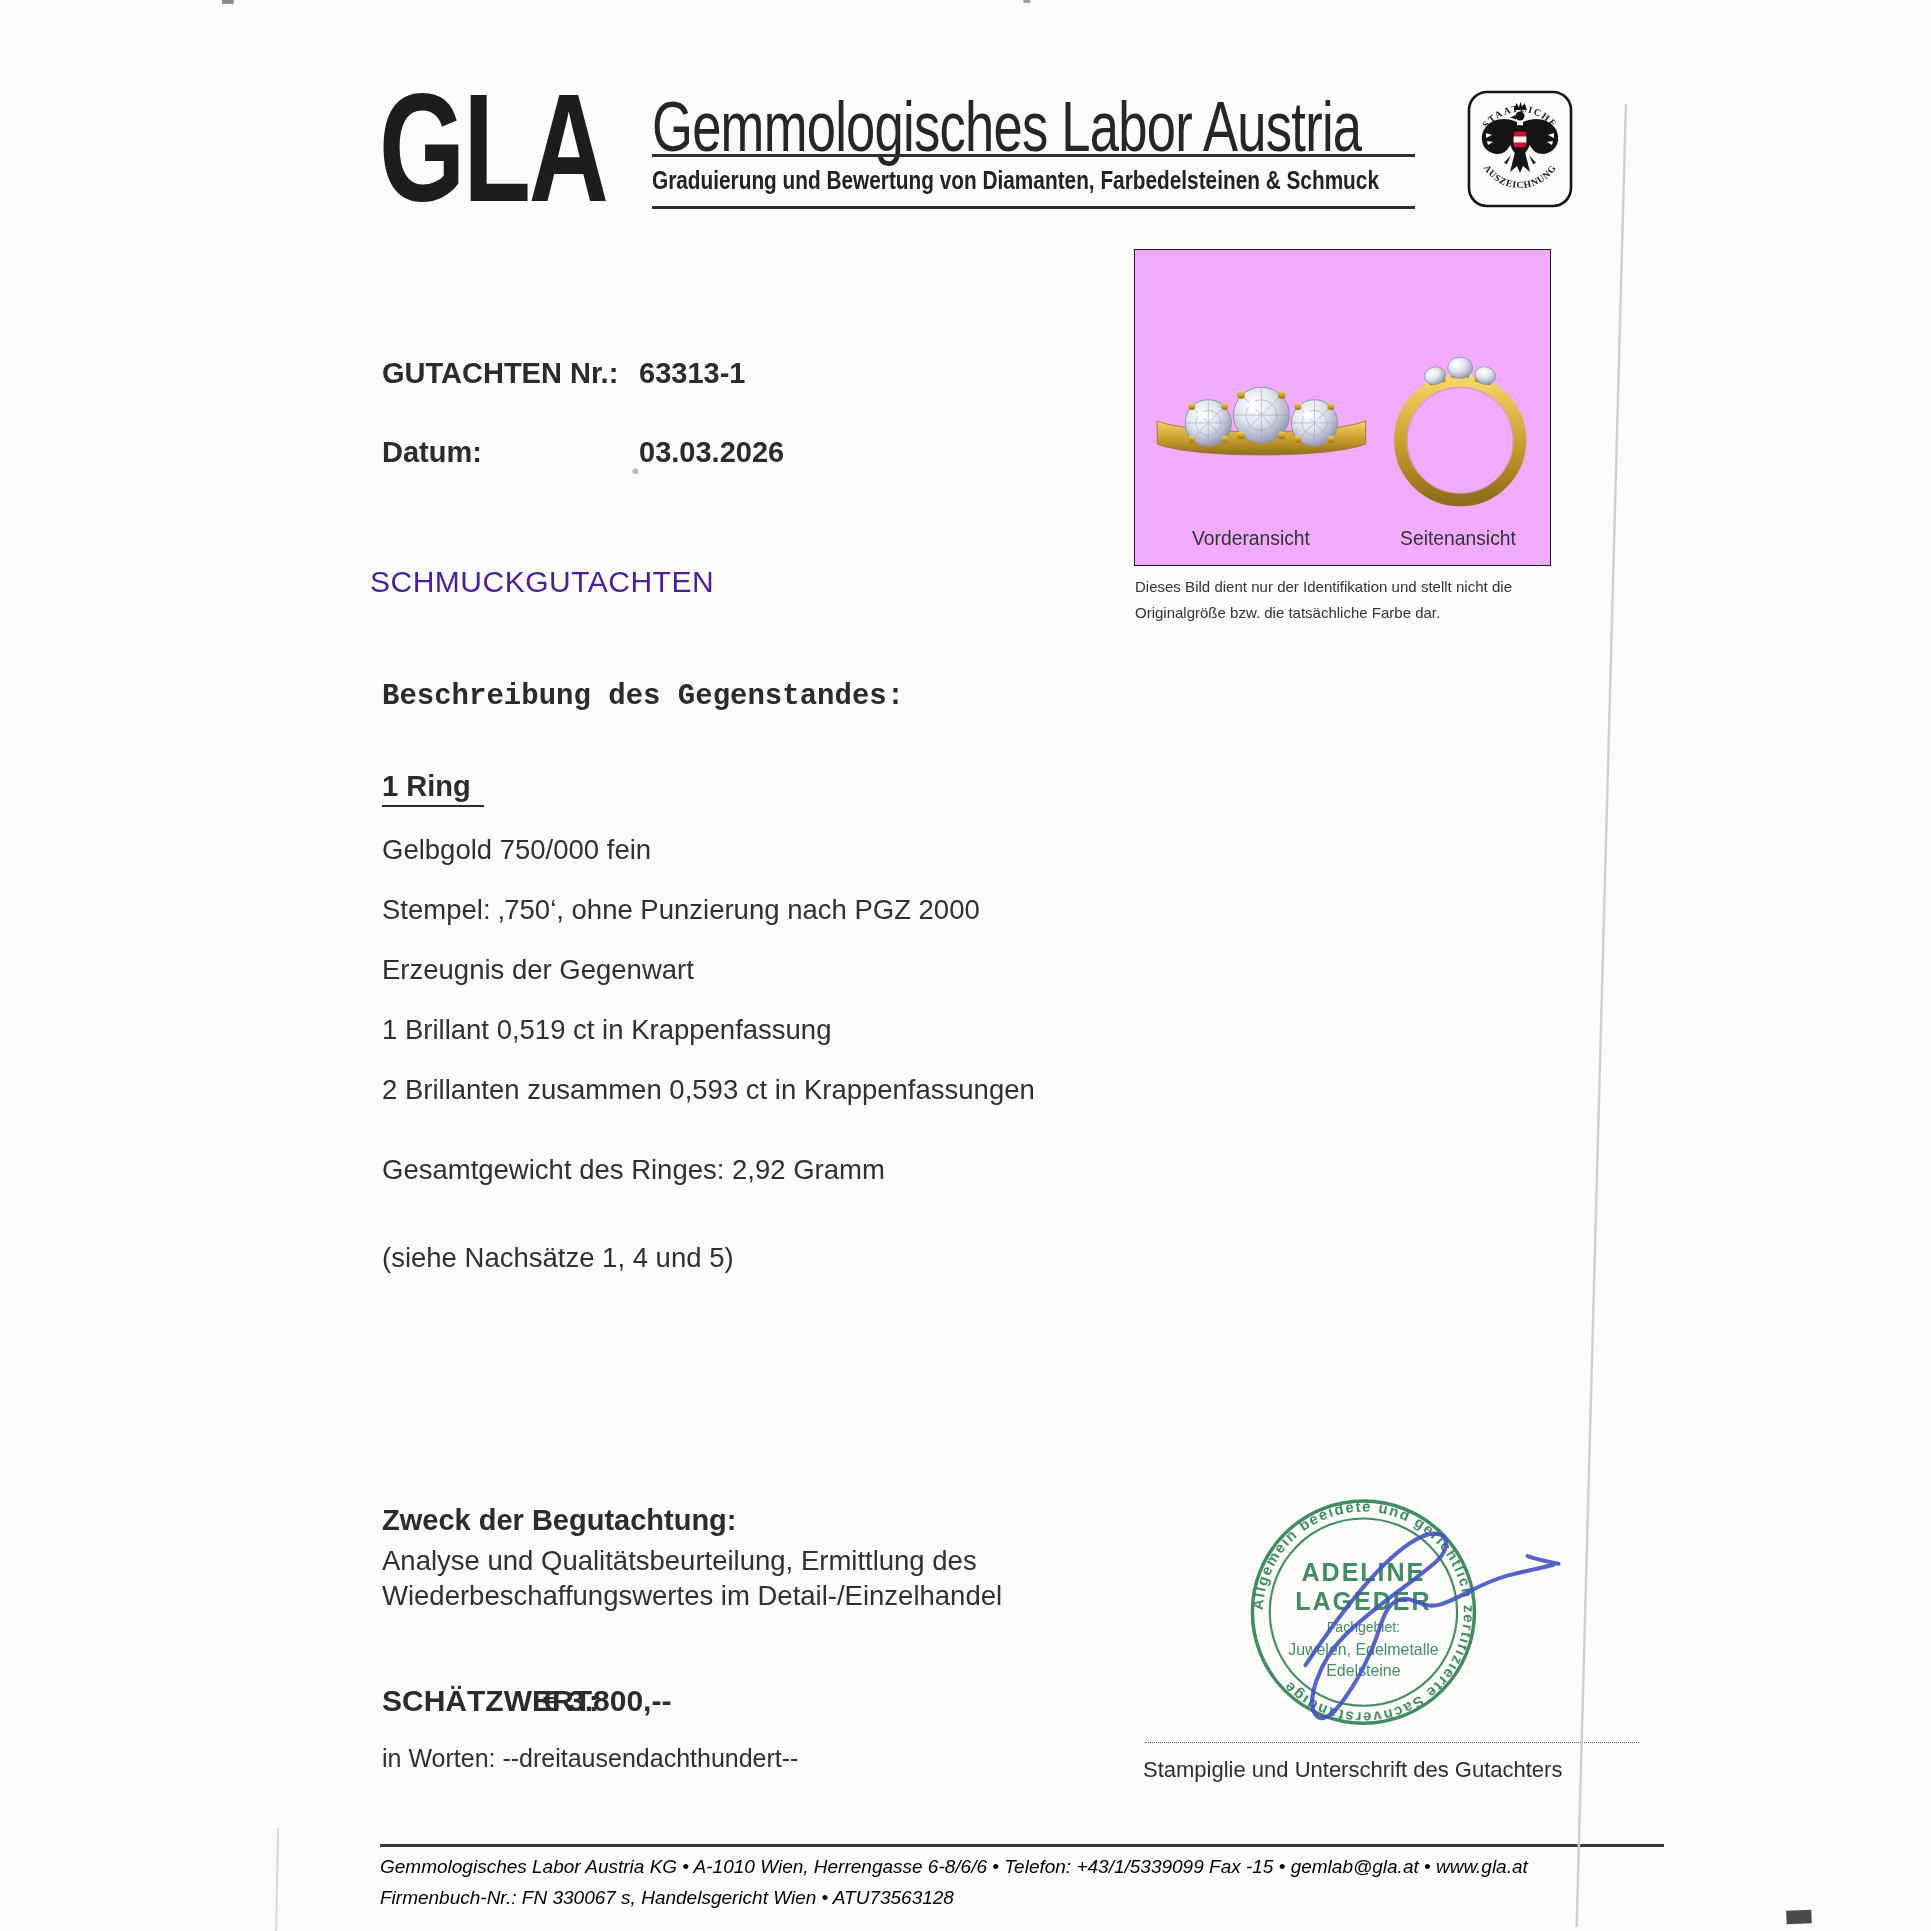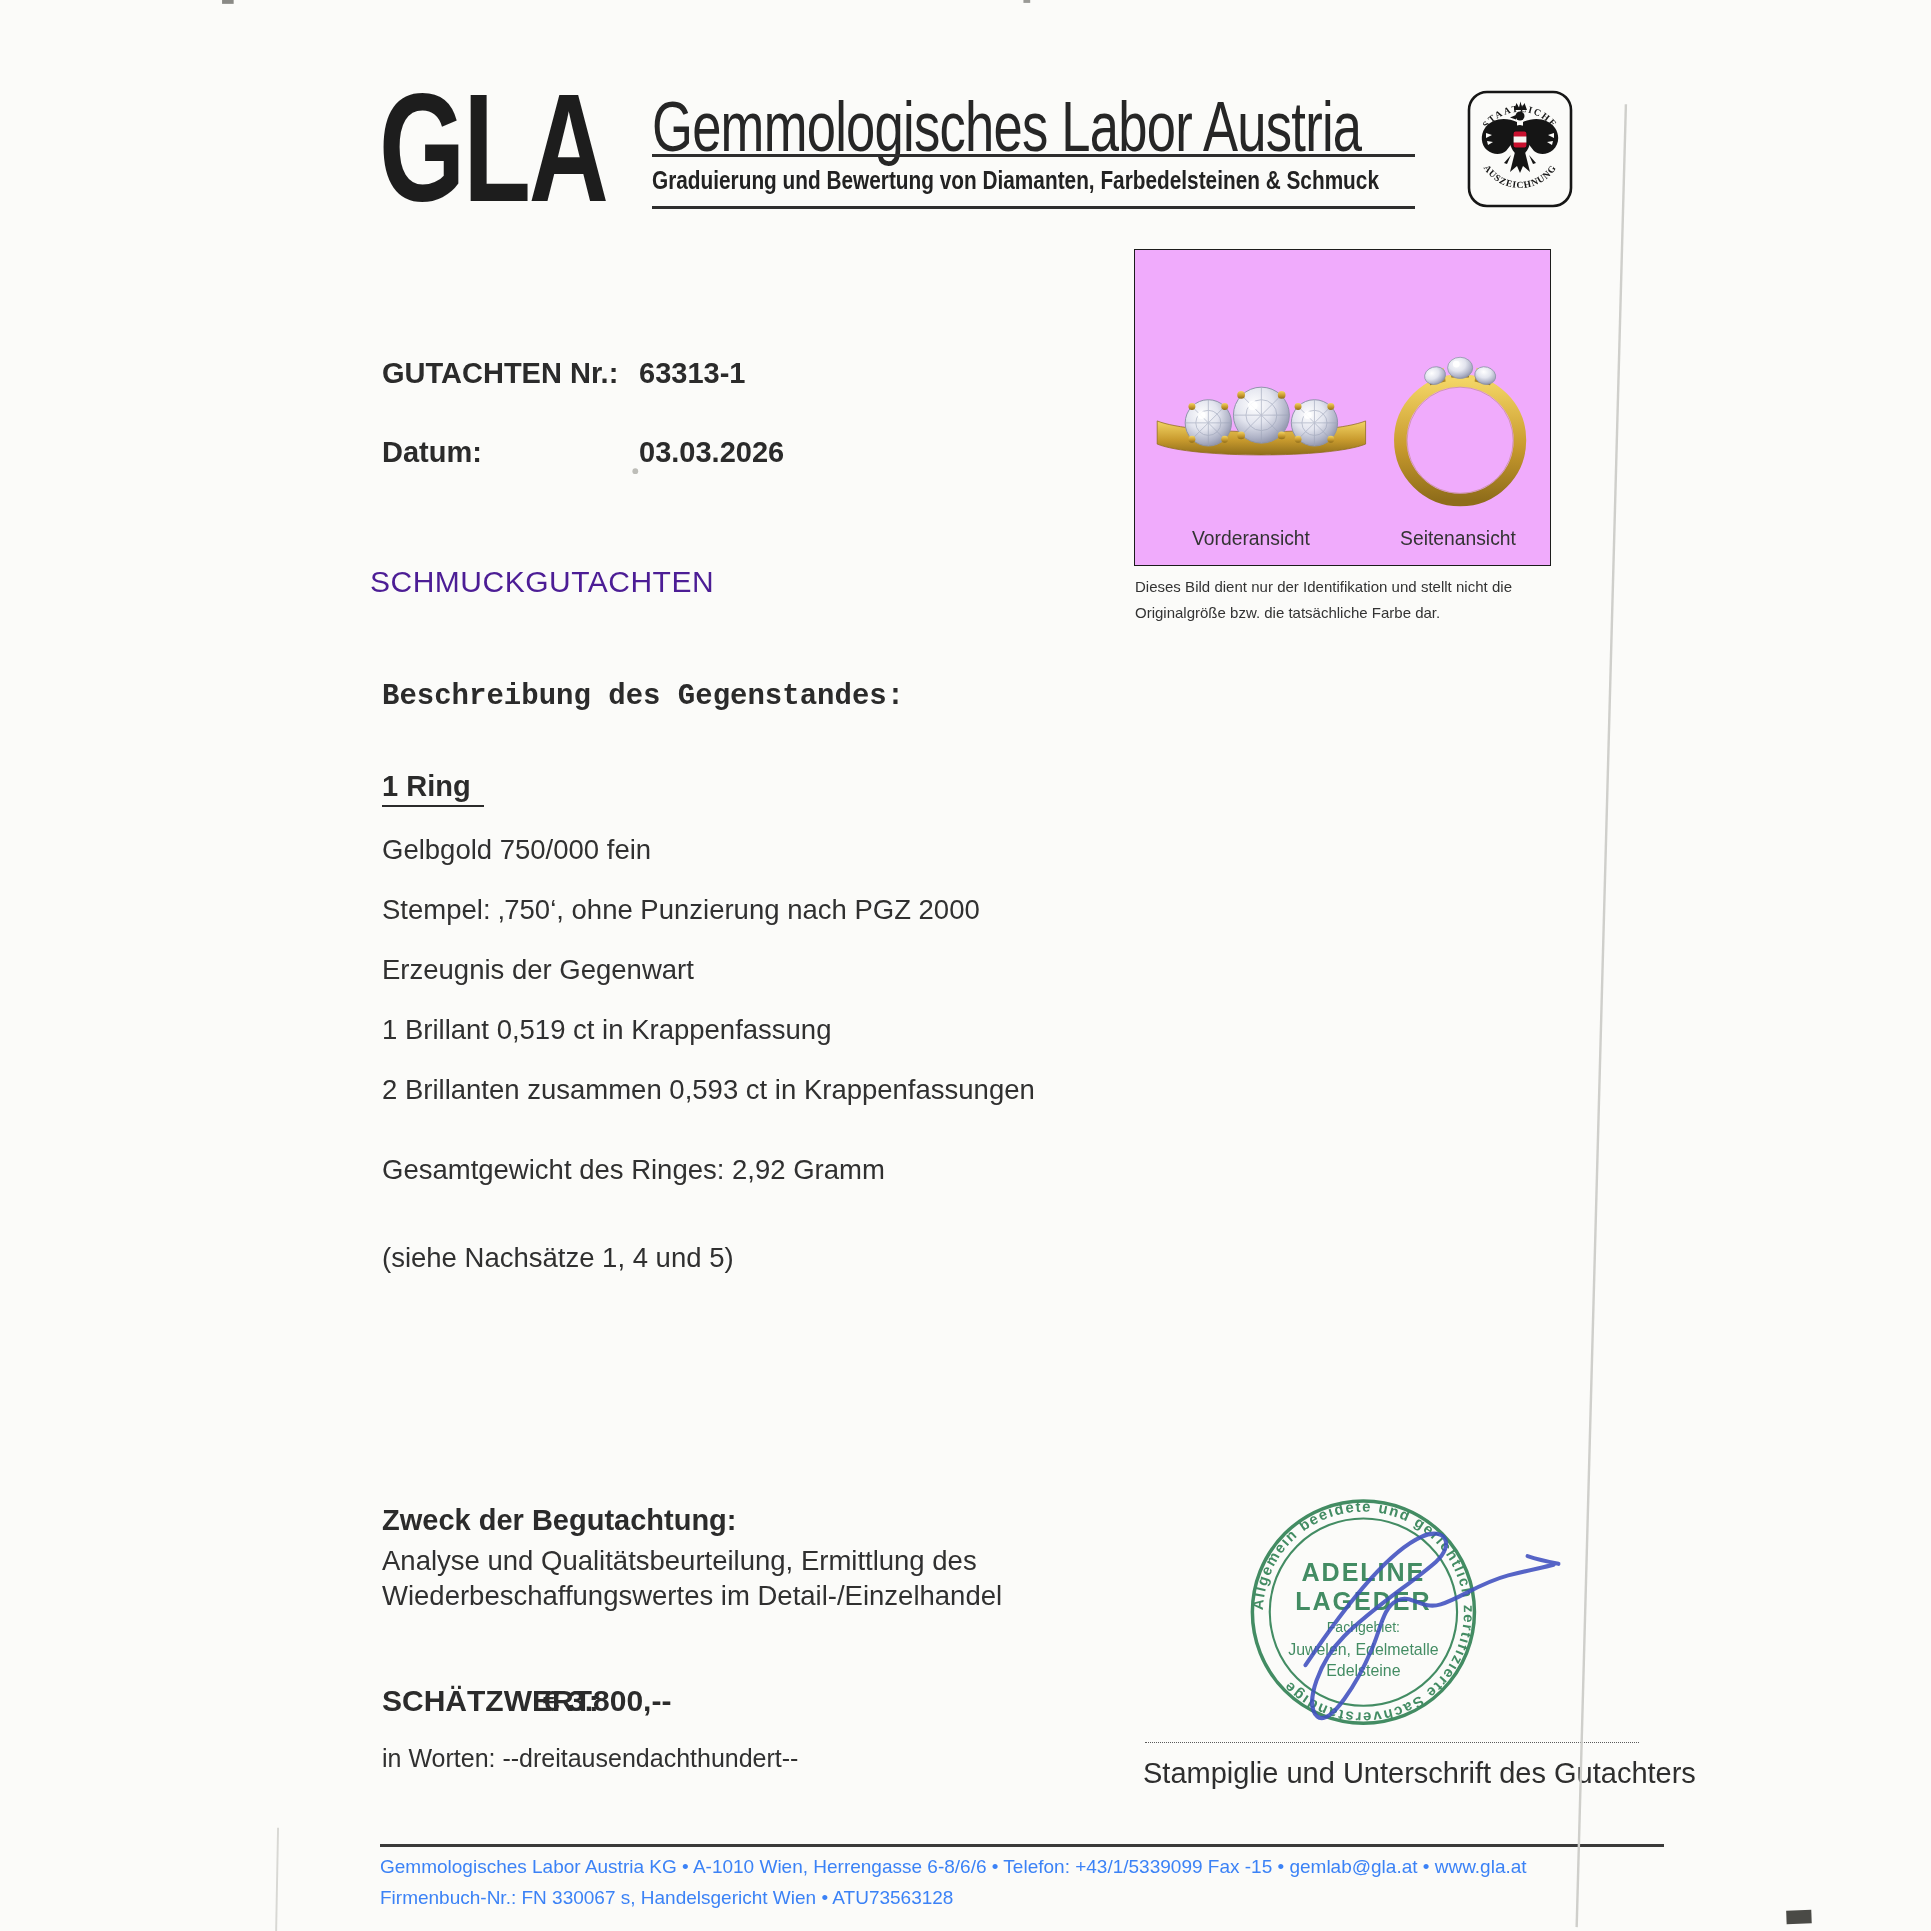--- a/index.html
+++ b/index.html
@@ -34,25 +34,25 @@
   .desc-line{left:382px;font-size:27.5px;color:#303030;white-space:nowrap;}
 
   
   .purpose-line{left:382px;font-size:27.5px;color:#303030;white-space:nowrap;}
   .val-label{left:382px;top:1684px;font-size:30px;font-weight:700;color:#2b2b2b;}
   .val-amount{left:543px;top:1684px;font-size:30px;font-weight:700;color:#2b2b2b;}
   .in-words{left:382px;top:1744px;font-size:25px;color:#303030;}
 
   
   .dotted-line{left:1145px;top:1742px;width:494px;border-top:1.9px dotted #5a5a5a;height:0;}
-  .stamp-caption{left:1143px;top:1757px;font-size:29px;color:#2e2e2e;white-space:nowrap;}
+  .stamp-caption{left:1143px;top:1757px;font-size:22px;color:#2e2e2e;white-space:nowrap;}
 
   
   .footer-rule{left:380px;top:1844px;width:1284px;height:2.9px;background:#3a3a3a;}
-  .footer-line{left:380px;font-size:19px;color:#3b82f6;white-space:nowrap;}
+  .footer-line{left:380px;font-size:19px;color:#000000;white-space:nowrap;font-style:italic;}
 
   
   .artifact{pointer-events:none;}
 </style>
 </head>
 <body>
 
 <div class="page">
 
   <div class="abs gla-logo">

